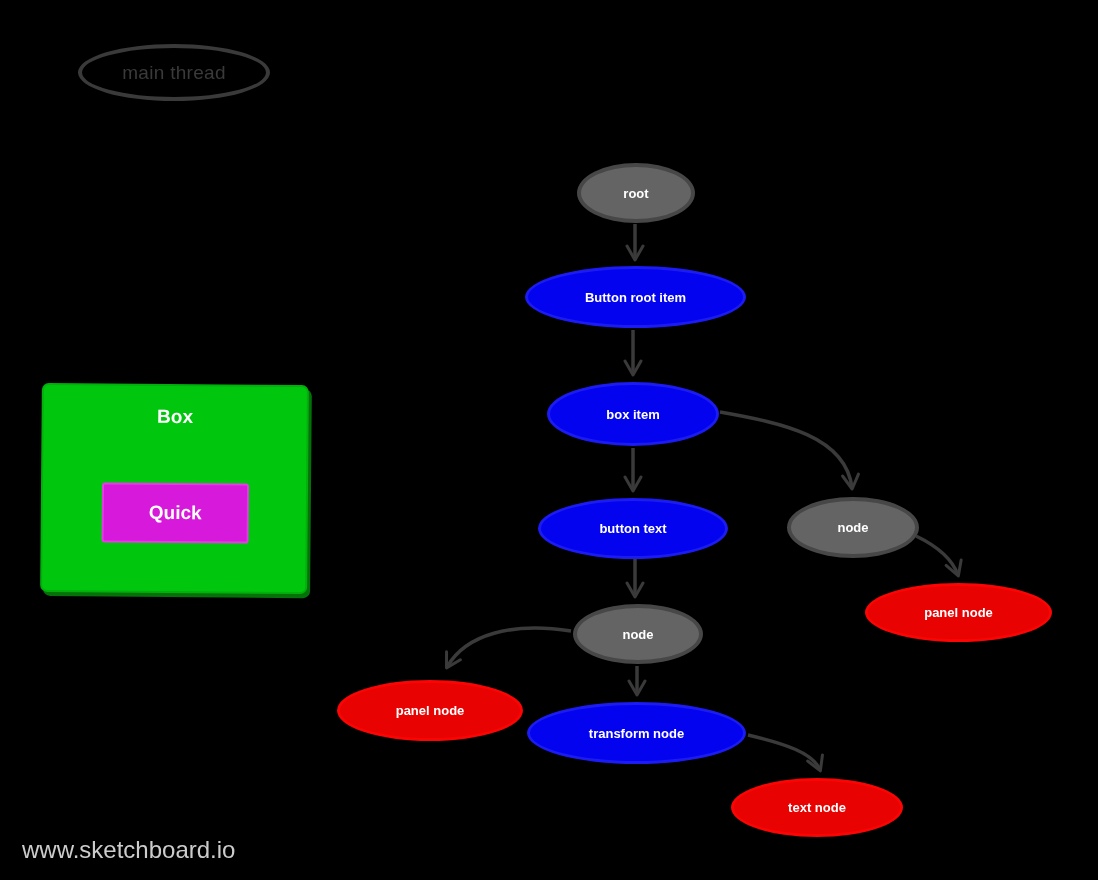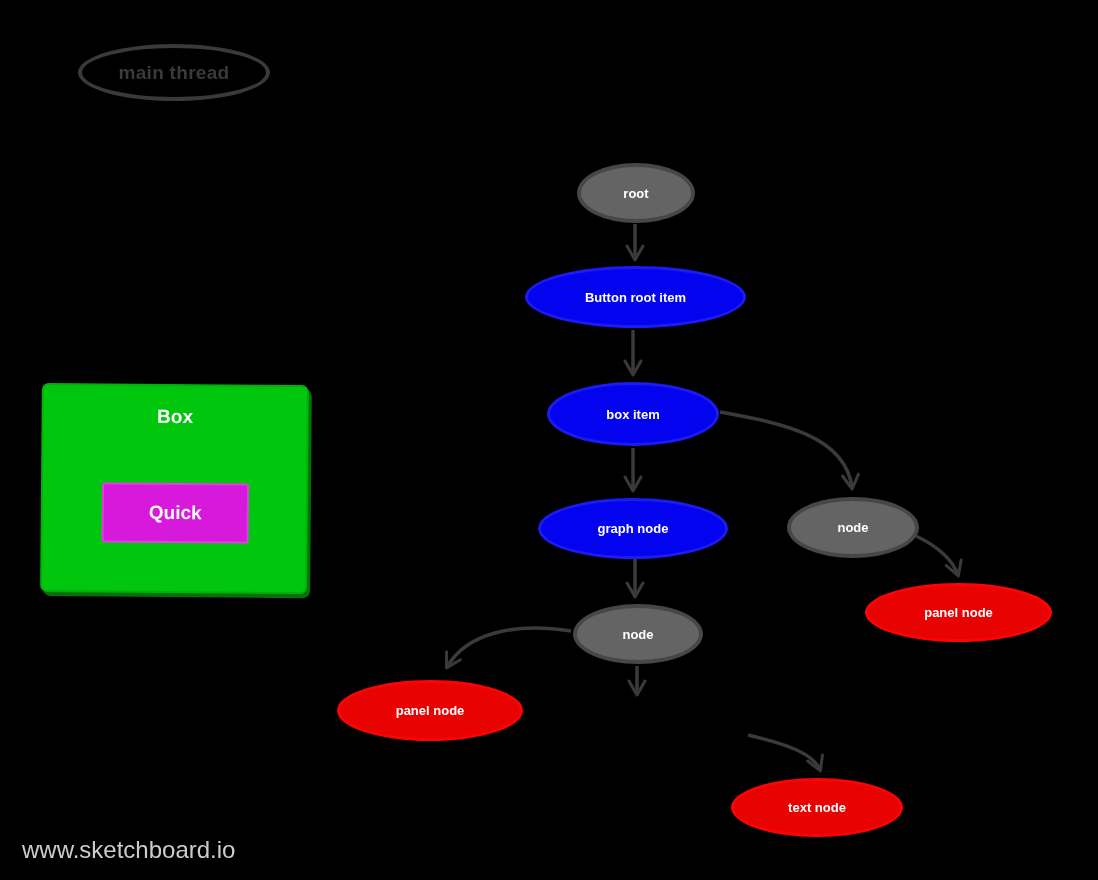--- a/index.html
+++ b/index.html
@@ -26,21 +26,21 @@
     font-family:"Liberation Sans","DejaVu Sans",sans-serif;
     overflow:hidden;
     position:relative;
   }
   .canvas{position:absolute;left:0;top:0;width:1098px;height:880px;}
 
   
   .thread{
     position:absolute;border:4px solid var(--outline);border-radius:50%;
     display:flex;align-items:center;justify-content:center;
-    color:var(--outline);font-weight:bold;font-size:19px;letter-spacing:.3px;
+    color:var(--outline);font-weight:normal;font-size:19px;letter-spacing:.3px;
     background:transparent;box-sizing:border-box;
   }
 
   
   .gnode{
     position:absolute;border-radius:50%;
     display:flex;align-items:center;justify-content:center;
     color:var(--node-text);font-weight:bold;font-size:13px;
     box-sizing:border-box;
   }
@@ -122,39 +122,42 @@
 
   <div class="gnode t-blue" style="left:525px;top:266px;width:221px;height:62px">
     <span>Button root item</span>
   </div>
 
   <div class="gnode t-blue" style="left:547px;top:382px;width:172px;height:64px">
     <span>box item</span>
   </div>
 
   <div class="gnode t-blue" style="left:538px;top:498px;width:190px;height:61px">
-    <span>graph node</span>
+    <span>button text</span>
   </div>
 
   <div class="gnode t-gray" style="left:787px;top:497px;width:132px;height:61px">
     <span>node</span>
   </div>
 
   <div class="gnode t-red" style="left:865px;top:583px;width:187px;height:59px">
     <span>panel node</span>
   </div>
 
   <div class="gnode t-gray" style="left:573px;top:604px;width:130px;height:60px">
     <span>node</span>
   </div>
 
   <div class="gnode t-red" style="left:337px;top:680px;width:186px;height:61px">
     <span>panel node</span>
   </div>
 
+  <div class="gnode t-blue" style="left:527px;top:702px;width:219px;height:62px">
+    <span>transform node</span>
+  </div>
 
   <div class="gnode t-red" style="left:731px;top:778px;width:172px;height:59px">
     <span>text node</span>
   </div>
 
   <div class="watermark">www.sketchboard.io</div>
 
 </div>
 
 </body></html>

